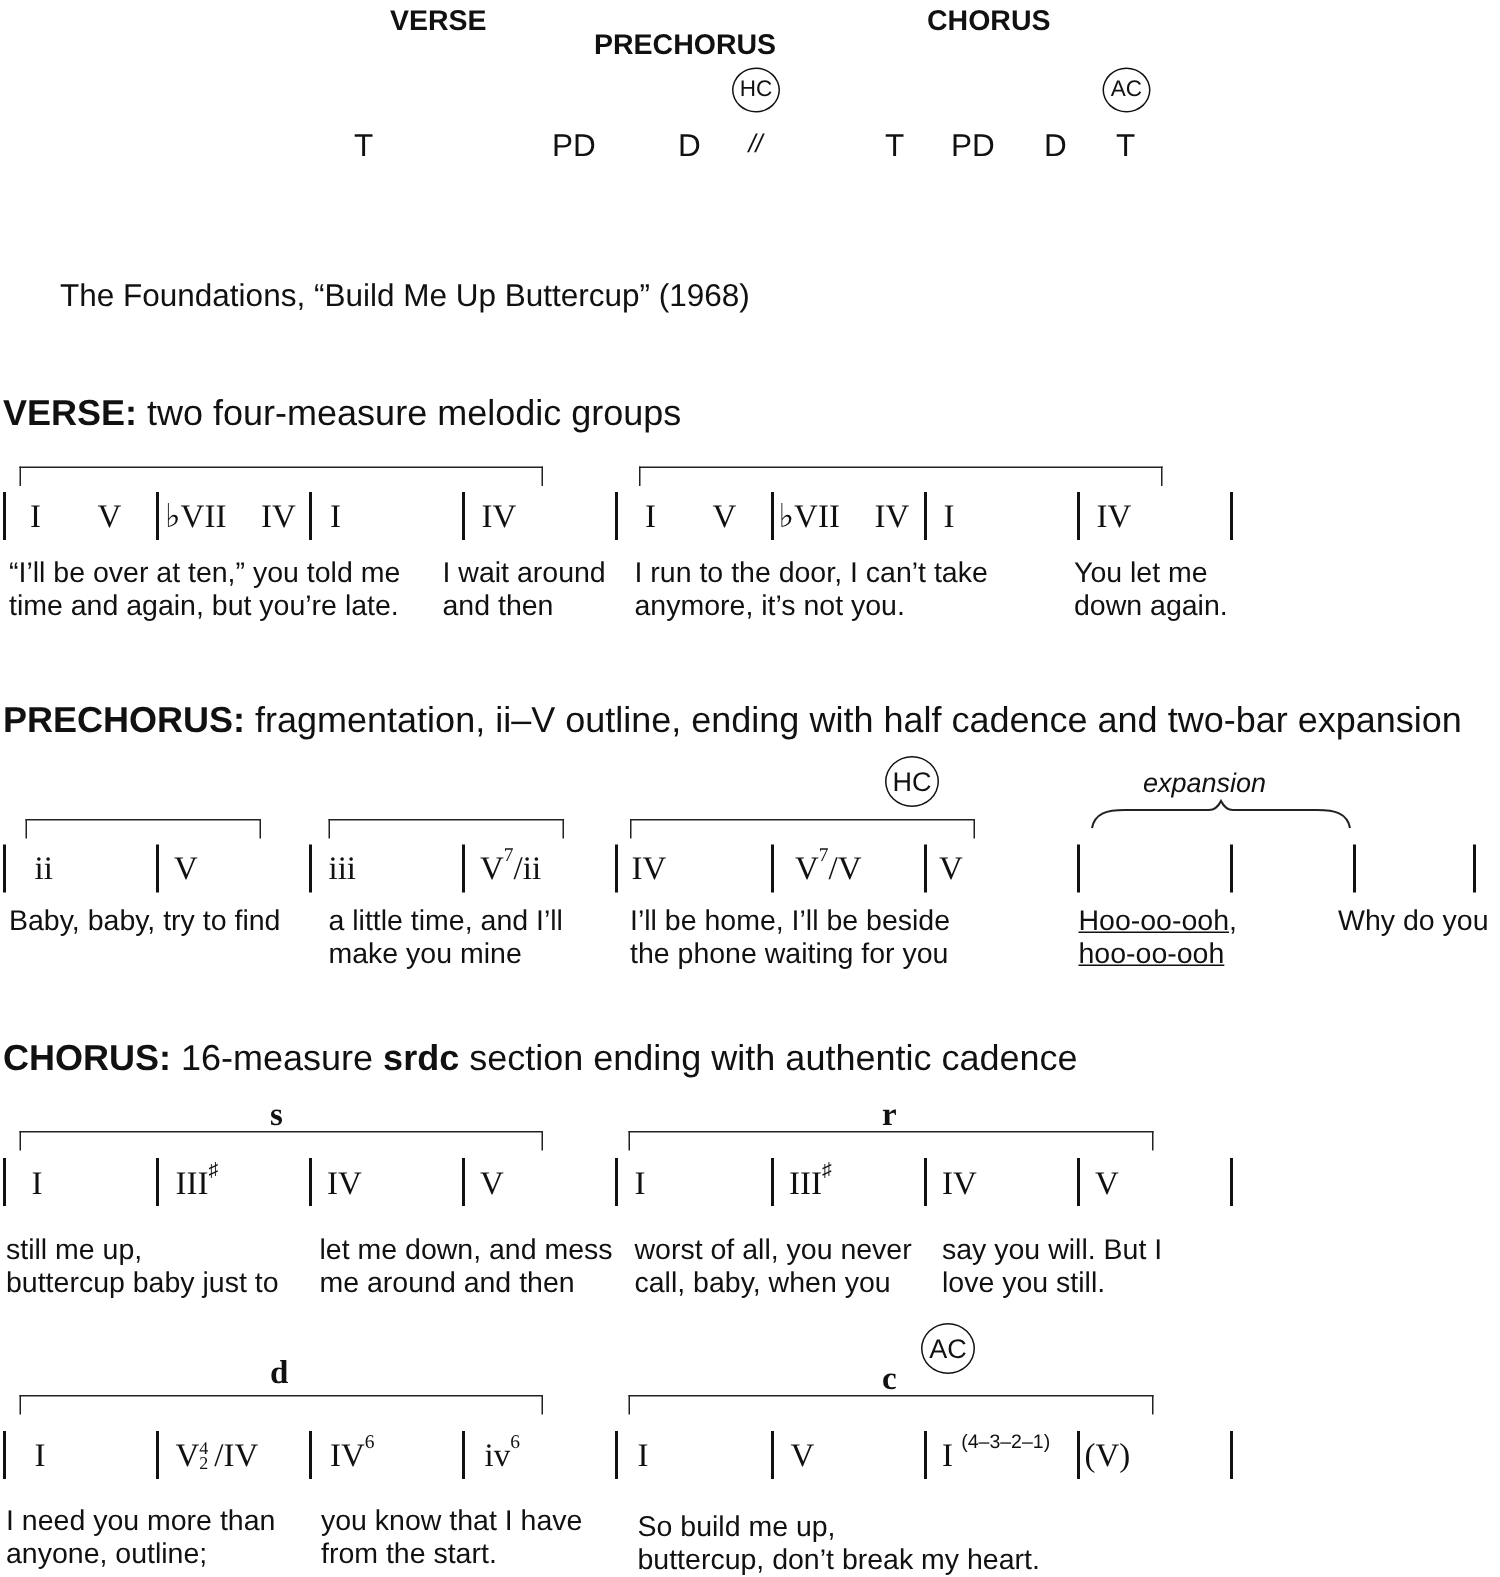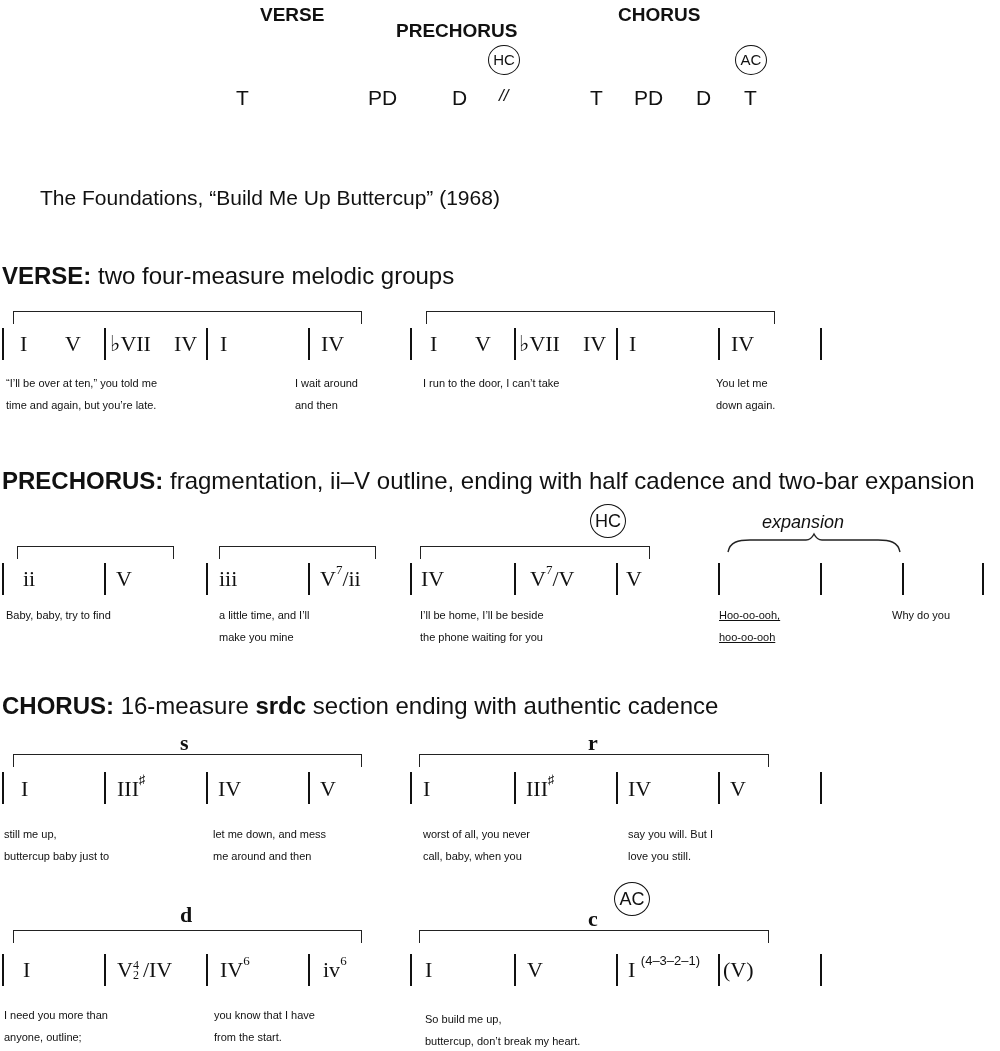--- a/index.html
+++ b/index.html
@@ -9,21 +9,21 @@
   .top-label { font-size:19px; font-weight:bold;margin-left:28px; }
   .func { font-size:21px; }
   .circ { position:absolute; border:1.3px solid #111; border-radius:50%; width:30px; height:28px; font-size:15px; line-height:28px; text-align:center; font-family:"Liberation Sans", sans-serif; }
   .title { font-size:21px; }
   .sect-head { font-size:24px; }
   .sect-head b { font-weight:bold; }
   .bar { position:absolute; width:1.6px; background:#111; }
   .bracket { position:absolute; border-top:1.5px solid #222; border-left:1.5px solid #222; border-right:1.5px solid #222; height:12px; }
   .chord { position:absolute; font-family:"Liberation Serif", serif; font-size:22px; white-space:nowrap; }
   .chord sup { font-size:13px; vertical-align:top; position:relative; top:-4px; }
-  .lyric { position:absolute; font-size:11px; line-height:22px; white-space:nowrap; }
+  .lyric { position:absolute; font-size:19px; line-height:22px; white-space:nowrap; }
   .group-letter { position:absolute; font-family:"Liberation Serif", serif; font-weight:bold; font-size:22px; }
   .expansion { position:absolute; font-style:italic; font-size:18px; }
   .figbass { display:inline-block; position:relative; width:10px; height:22px; vertical-align:top; }
   .figbass span { position:absolute; left:0; font-size:12px; line-height:12px; }
 </style>
 </head>
 <body>
 
 <div class="abs top-label" style="left:232px;top:4px;">VERSE</div>
 <div class="abs top-label" style="left:368px;top:20px;">PRECHORUS</div>
@@ -75,20 +75,21 @@
 <div class="bar" style="left:718px;top:328px;height:32px;"></div>
 <div class="bar" style="left:820px;top:328px;height:32px;"></div>
 <div class="chord" style="left:430px;top:331px;">I</div>
 <div class="chord" style="left:475px;top:331px;">V</div>
 <div class="chord" style="left:519px;top:331px;">♭VII</div>
 <div class="chord" style="left:583px;top:331px;">IV</div>
 <div class="chord" style="left:629px;top:331px;">I</div>
 <div class="chord" style="left:731px;top:331px;">IV</div>
 <div class="lyric" style="left:423px;top:372px;">
   <div>I run to the door, I can’t take</div>
+    <div>anymore, it’s not you.</div>
 </div>
 <div class="lyric" style="left:716px;top:372px;">
   <div>You let me</div>
     <div>down again.</div>
 </div>
 
 <div class="abs sect-head" style="left:2px;top:467px;">
   <b>PRECHORUS:</b>
   <span>fragmentation, ii–V outline, ending with half cadence and two-bar expansion</span>
 </div>

